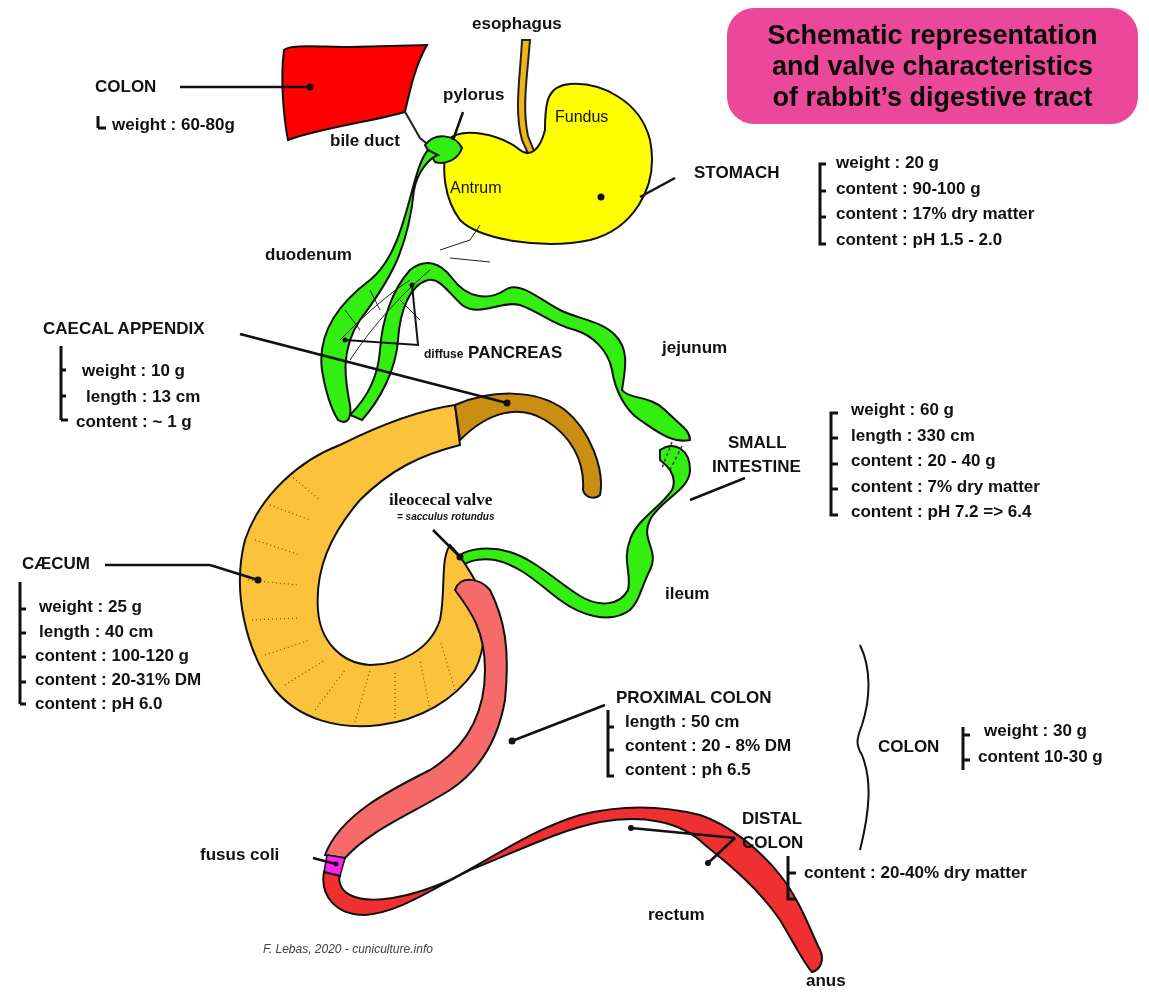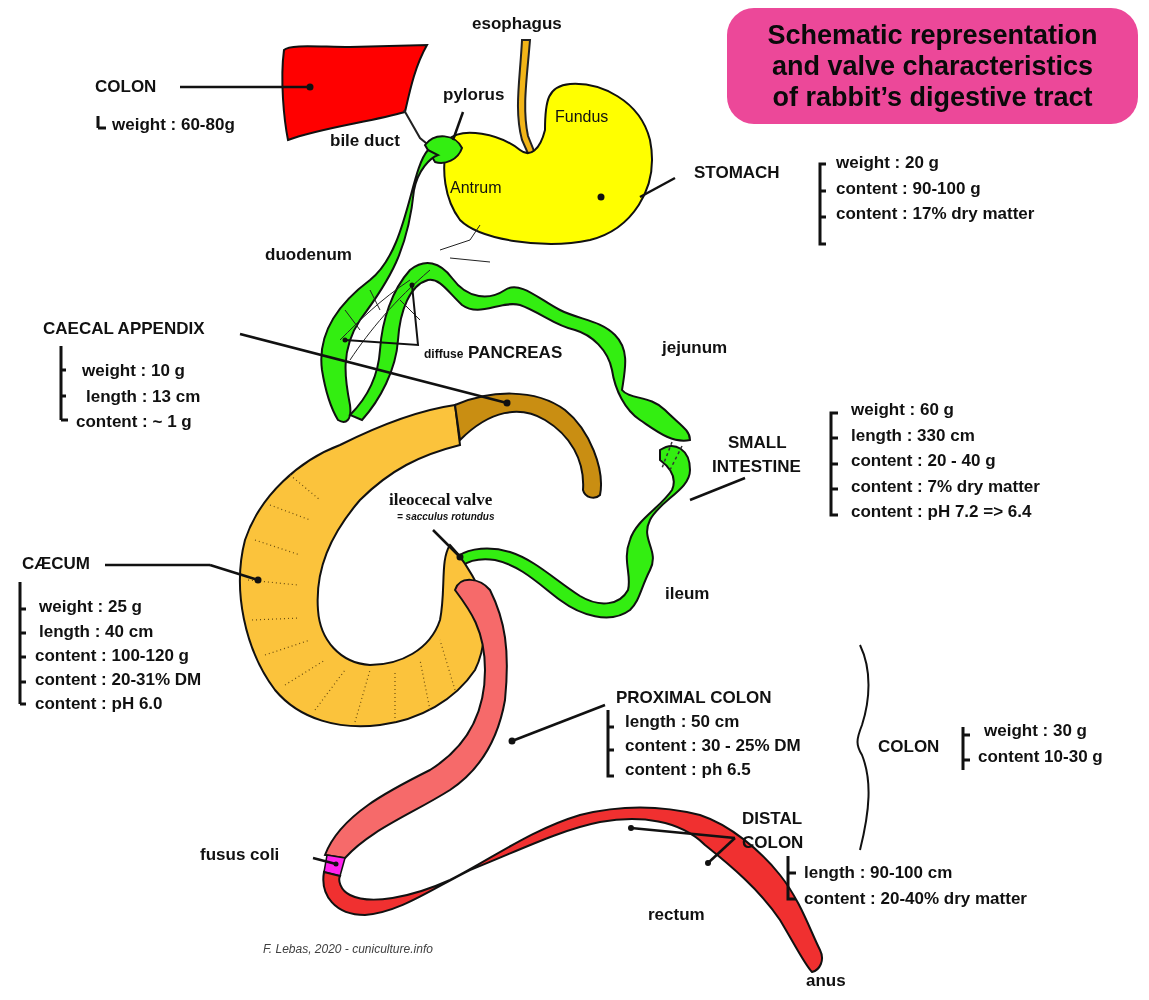--- a/index.html
+++ b/index.html
@@ -121,20 +121,21 @@
 <div class="lbl" style="left:95px; top:78px;">COLON</div>
 <div class="stack" style="left:112px; top:112px;">
   <div>weight : 60-80g</div>
 </div>
 
 <div class="lbl" style="left:694px; top:164px;">STOMACH</div>
 <div class="stack" style="left:836px; top:150px;">
   <div>weight : 20 g</div>
   <div>content : 90-100 g</div>
   <div>content : 17% dry matter</div>
+  <div>content : pH 1.5 - 2.0</div>
 </div>
 
 <div class="lbl" style="left:43px; top:320px;">CAECAL APPENDIX</div>
 <div class="stack" style="left:72px; top:358px;">
   <div style="padding-left:10px;">weight : 10 g</div>
   <div style="padding-left:14px;">length : 13 cm</div>
   <div style="padding-left:4px;">content : ~ 1 g</div>
 </div>
 
 <div class="lbl" style="left:728px; top:434px;">SMALL</div>
@@ -152,30 +153,29 @@
   <div style="padding-left:4px;">weight : 25 g</div>
   <div style="padding-left:4px; line-height:24px;">length : 40 cm</div>
   <div style="line-height:24px;">content : 100-120 g</div>
   <div style="line-height:24px;">content : 20-31% DM</div>
   <div style="line-height:24px;">content : pH 6.0</div>
 </div>
 
 <div class="lbl" style="left:616px; top:689px;">PROXIMAL COLON</div>
 <div class="stack" style="left:625px; top:710px;">
   <div style="line-height:24px;">length : 50 cm</div>
-  <div style="line-height:24px;">content : 30 - 25% DM</div>
+  <div style="line-height:24px;">content : 20 - 8% DM</div>
   <div style="line-height:24px;">content : ph 6.5</div>
 </div>
 
 <div class="lbl" style="left:878px; top:738px;">COLON</div>
 <div class="stack" style="left:978px; top:718px;">
   <div style="padding-left:6px;">weight : 30 g</div>
   <div>content 10-30 g</div>
 </div>
 
 <div class="lbl" style="left:742px; top:810px;">DISTAL</div>
 <div class="lbl" style="left:742px; top:834px;">COLON</div>
 <div class="stack" style="left:804px; top:860px;">
-  <div>length : 90-100 cm</div>
   <div>content : 20-40% dry matter</div>
 </div>
 
 <div class="credit">F. Lebas, 2020 - cuniculture.info</div>
 
 </body></html>

